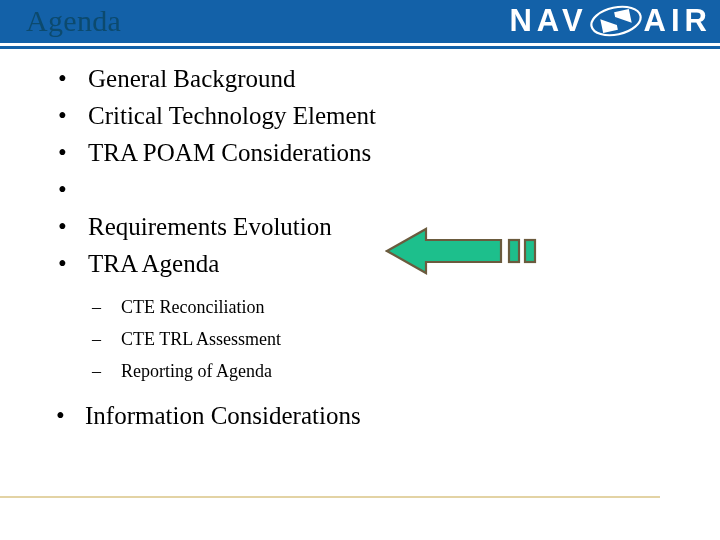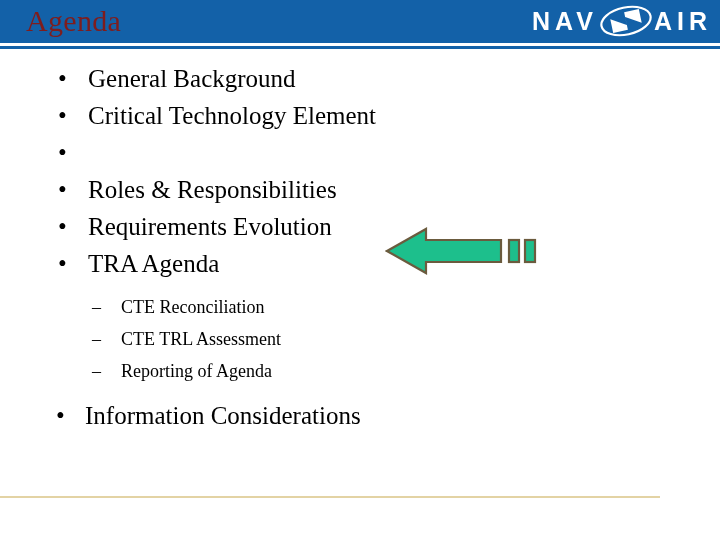--- a/index.html
+++ b/index.html
@@ -33,40 +33,40 @@
     width: 720px;
     height: 3px;
     background: #1361a8;
   }
   #slide-title {
     position: absolute;
     left: 26px;
     top: 2px;
     font-size: 30px;
     line-height: 38px;
-    color: #7f1d1d;
+    color: #0c4a6e;
     font-family: "Liberation Serif", "DejaVu Serif", serif;
     letter-spacing: 0.3px;
     white-space: nowrap;
   }
 
   
   #navair-logo {
     position: absolute;
     right: 8px;
     top: 4px;
     height: 34px;
     display: flex;
     align-items: center;
     gap: 0px;
   }
   .navair-word {
     color: #ffffff;
     font-family: "Liberation Sans", "DejaVu Sans", sans-serif;
-    font-size: 25px;
+    font-size: 31px;
     font-weight: bold;
     letter-spacing: 5px;
     line-height: 28px;
   }
   #navair-emblem {
     width: 54px;
     height: 32px;
     margin: 0 1px 0 1px;
     flex: none;
   }
@@ -184,25 +184,25 @@
     <span>General Background</span>
   </div>
 
   <div class="bullet-row bullet-l1">
     <span class="marker">•</span>
     <span>Critical Technology Element</span>
   </div>
 
   <div class="bullet-row bullet-l1">
     <span class="marker">•</span>
-  </div>
-
-  <div class="bullet-row bullet-l1">
-    <span class="marker">•</span>
-    <span>Roles &amp; Responsibilities</span>
+    <span>TRA POAM Considerations</span>
+  </div>
+
+  <div class="bullet-row bullet-l1">
+    <span class="marker">•</span>
   </div>
 
   <div class="bullet-row bullet-l1">
     <span class="marker">•</span>
     <span>Requirements Evolution</span>
   </div>
 
   <div class="bullet-row bullet-l1">
     <span class="marker">•</span>
     <span>TRA Agenda</span>

